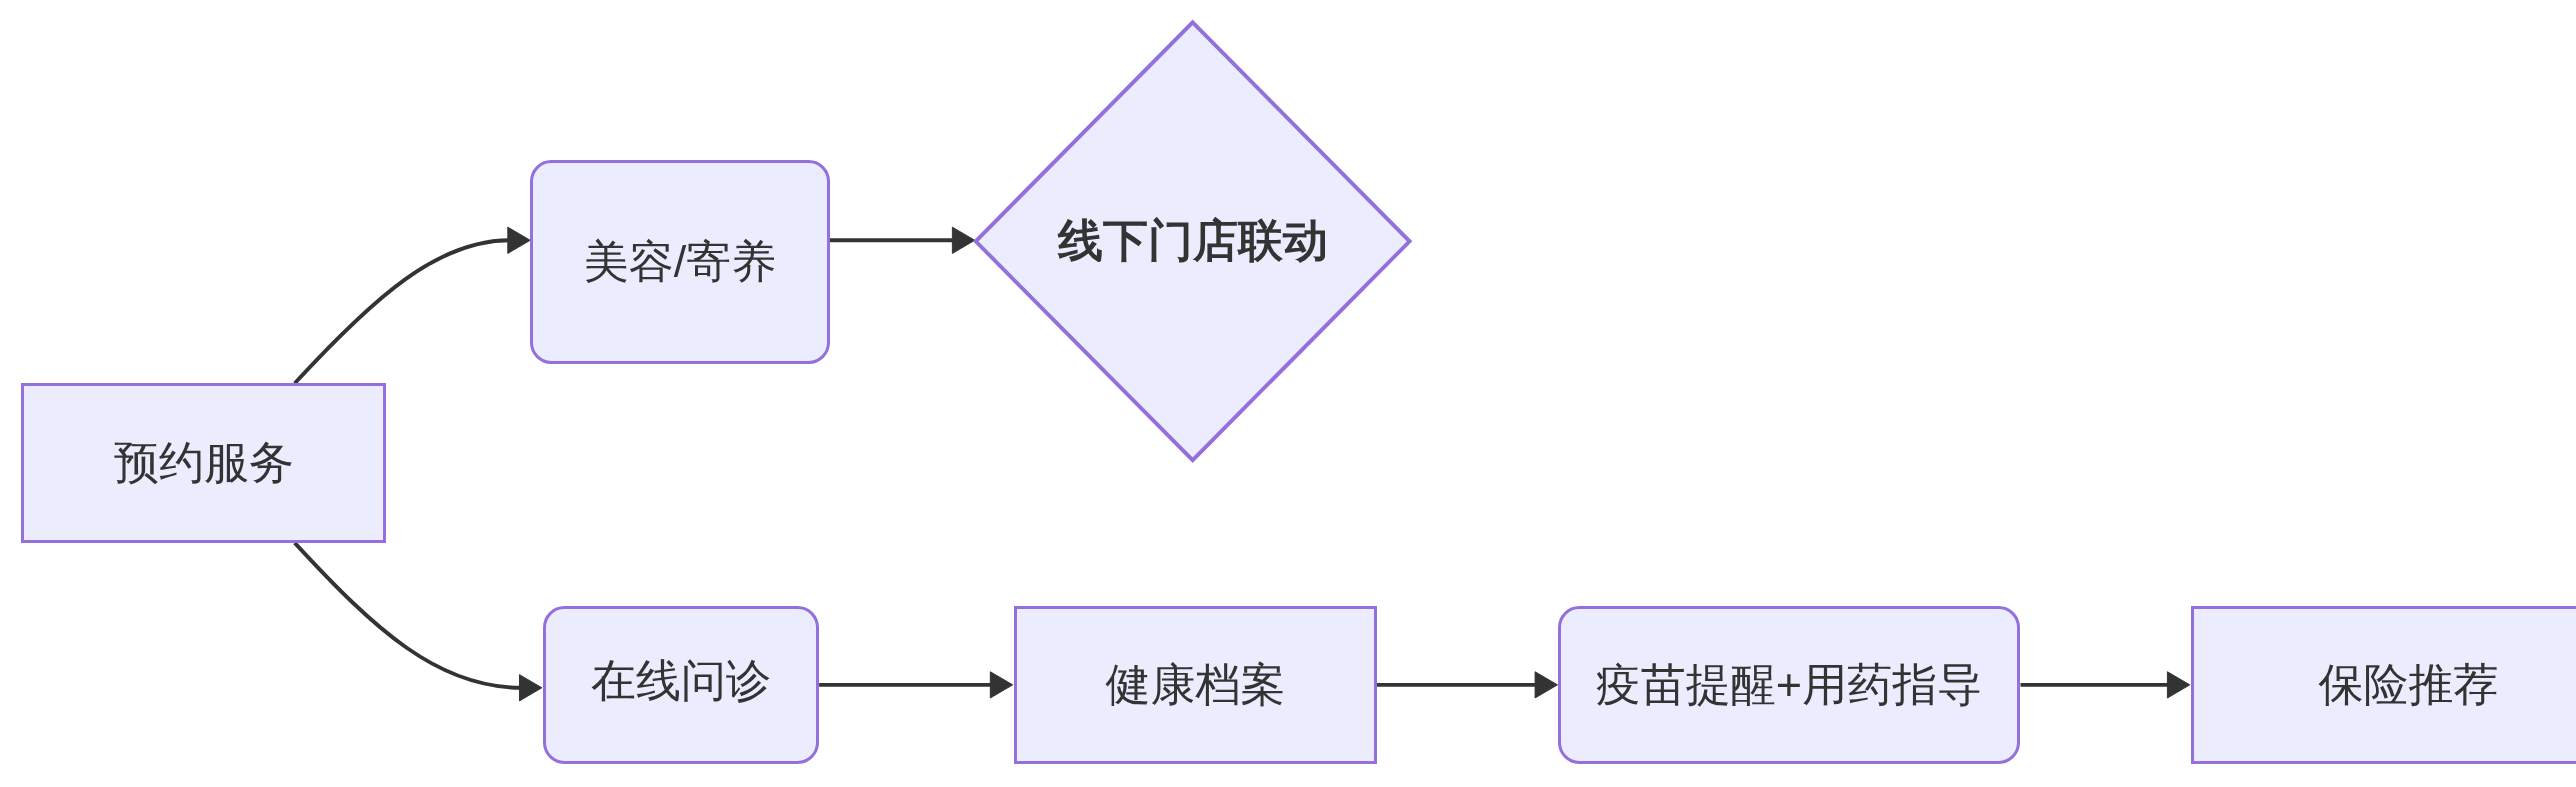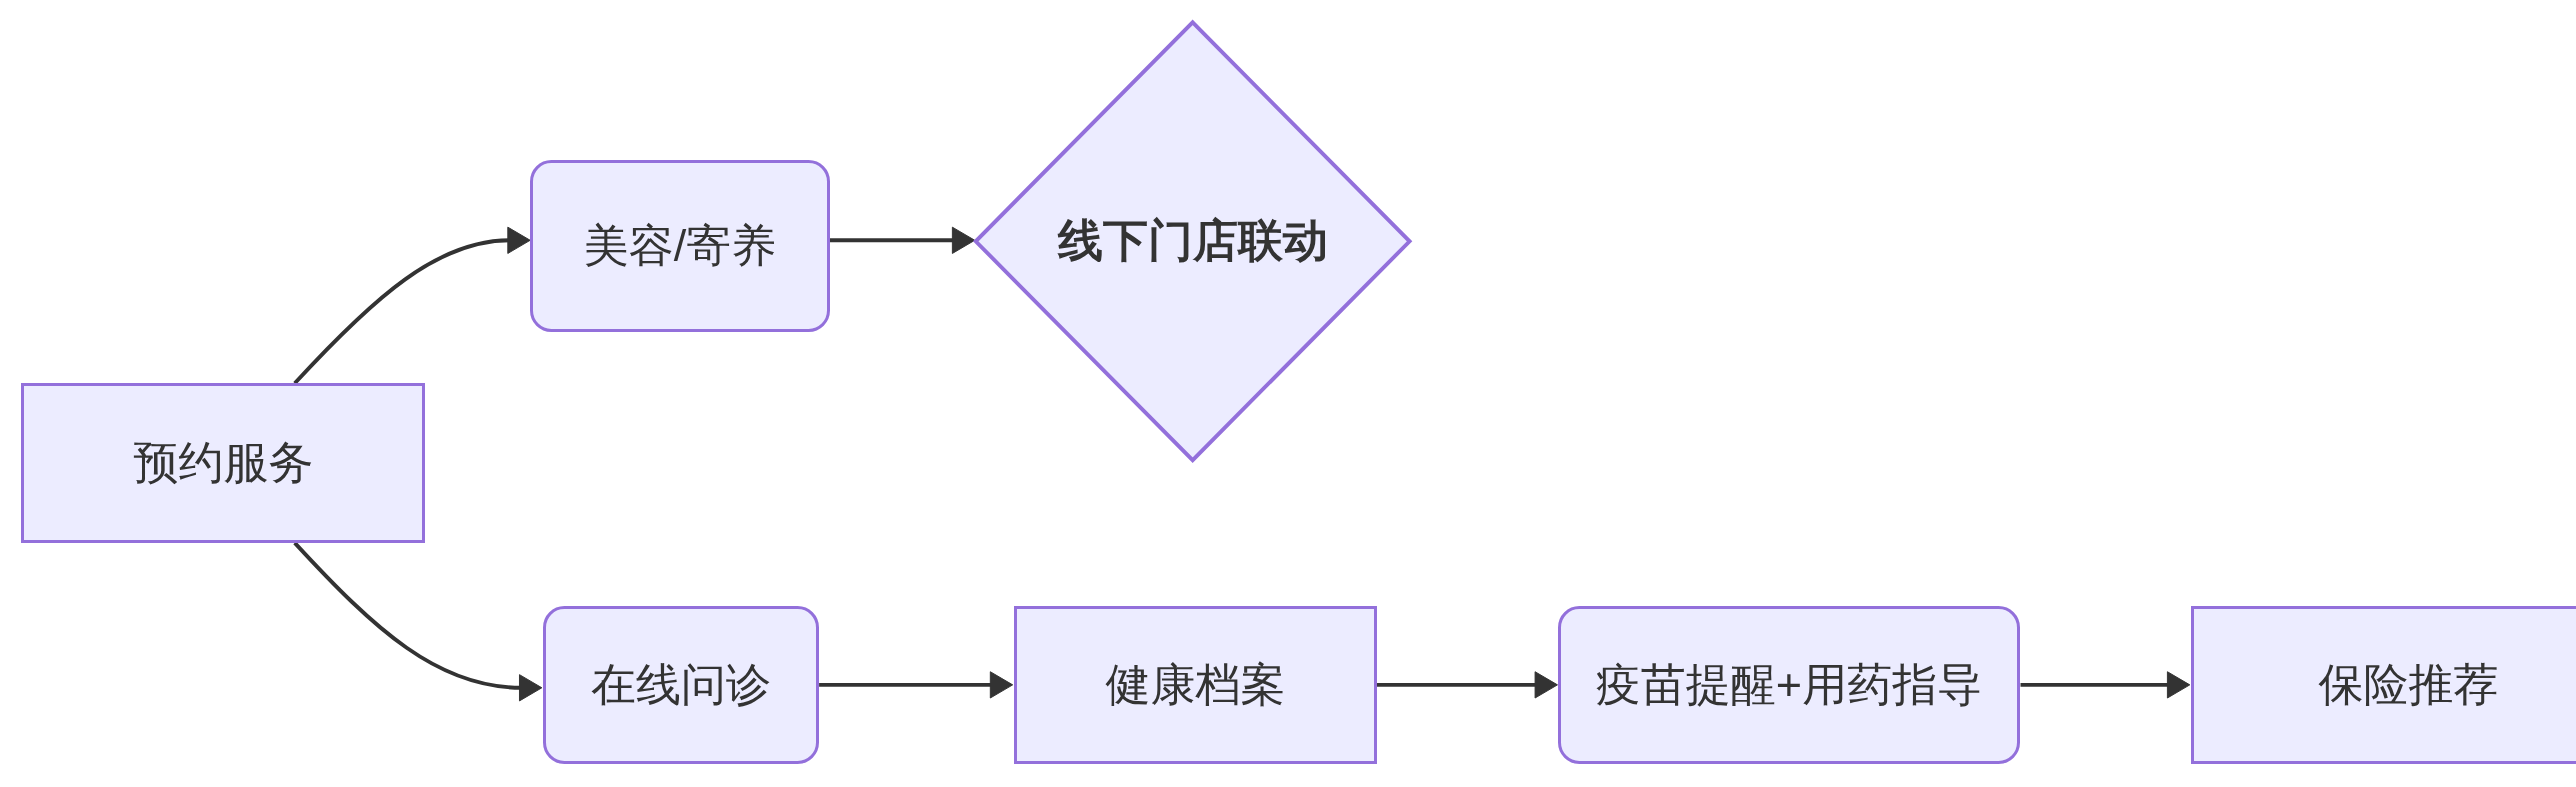--- a/index.html
+++ b/index.html
@@ -83,33 +83,33 @@
 
     <path class="edge-path" d="M 1415,704 L 1580,704"></path>
     <polygon class="arrowhead" points="1601,704 1578,690.5 1578,717.5"></polygon>
 
     <path class="edge-path" d="M 2077,704 L 2230,704"></path>
     <polygon class="arrowhead" points="2251,704 2228,690.5 2228,717.5"></polygon>
 
     <polygon class="diamond-shape" points="1226,23 1449,248 1226,473 1003,248"></polygon>
   </svg>
 
-  <div class="node rect" style="left:21.4px; top:383px; width:404px; height:160px;">
+  <div class="node rect" style="left:21.4px; top:383px; width:365px; height:160px;">
     <span>预约服务</span>
   </div>
 
-  <div class="node rounded" style="left:530px; top:160px; width:300px; height:172px;">
+  <div class="node rounded" style="left:530px; top:160px; width:300px; height:204px;">
     <span>美容/寄养</span>
   </div>
 
   <div class="node diamond-label" style="left:976px; top:22.4px; width:434px; height:438px;font-weight:bold;">
     <span>线下门店联动</span>
   </div>
 
-  <div class="node rounded" style="left:543px; top:606px; width:276px; height:158px;">
+  <div class="node rounded" style="left:543px; top:606px; width:276px; height:158px;font-family:Liberation Mono, monospace;">
     <span>在线问诊</span>
   </div>
 
   <div class="node rounded" style="left:1558px; top:606px; width:462px; height:158px;">
     <span>疫苗提醒+用药指导</span>
   </div>
 
   <div class="node rect" style="left:1014px; top:606px; width:363px; height:158px;">
     <span>健康档案</span>
   </div>

